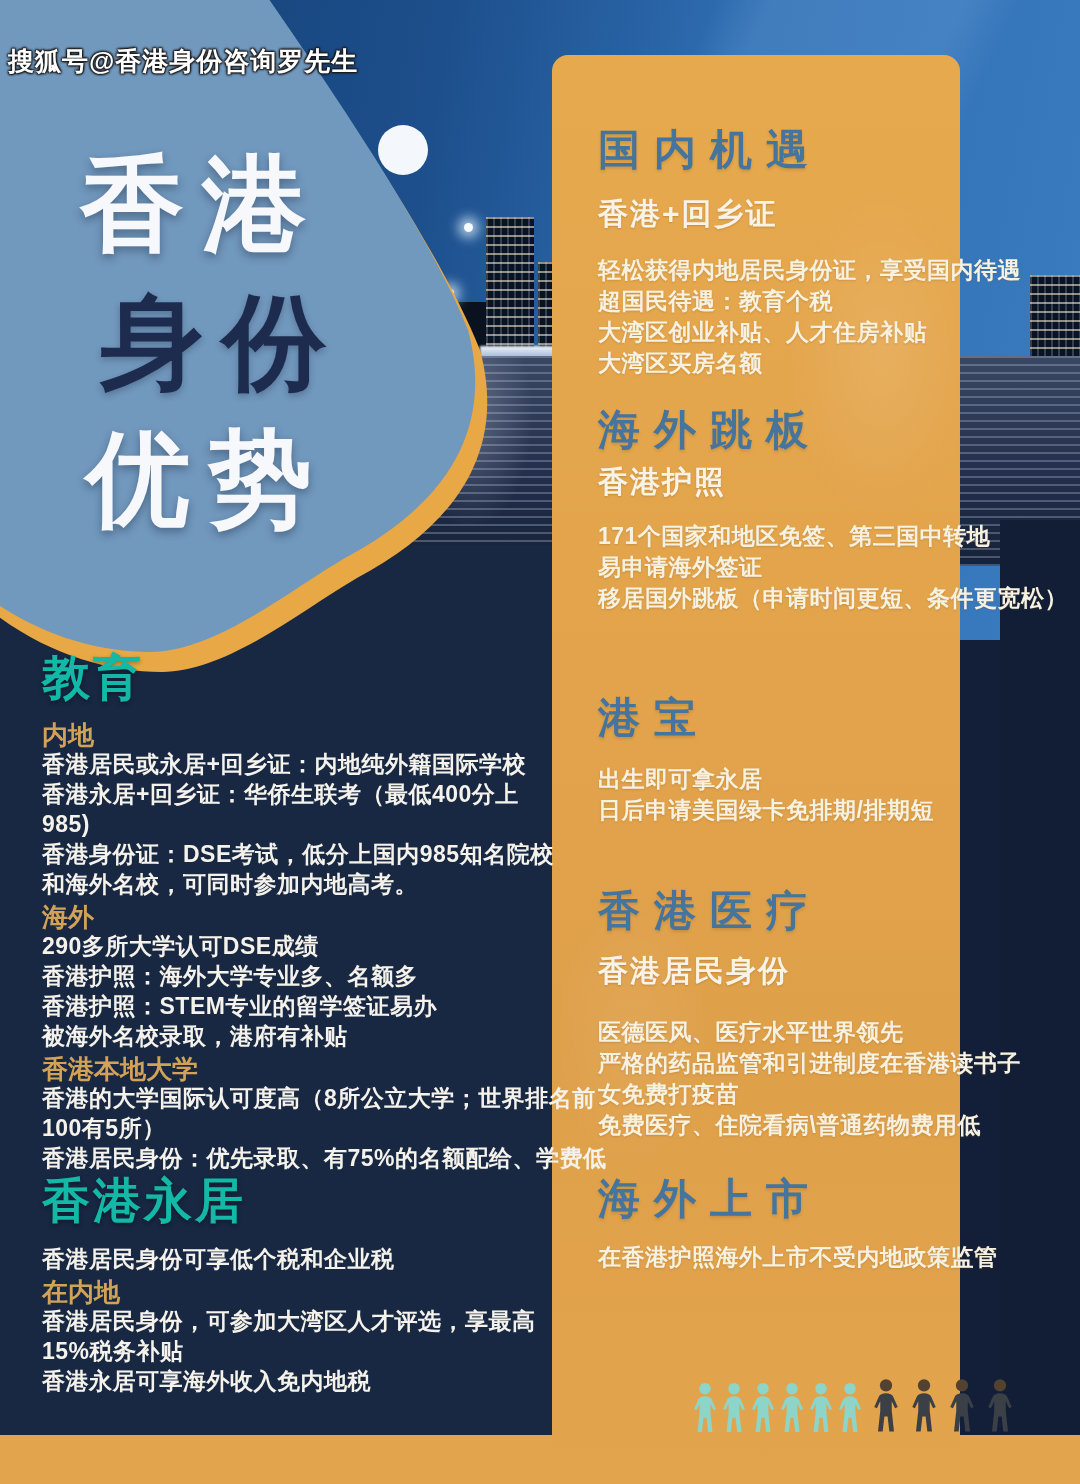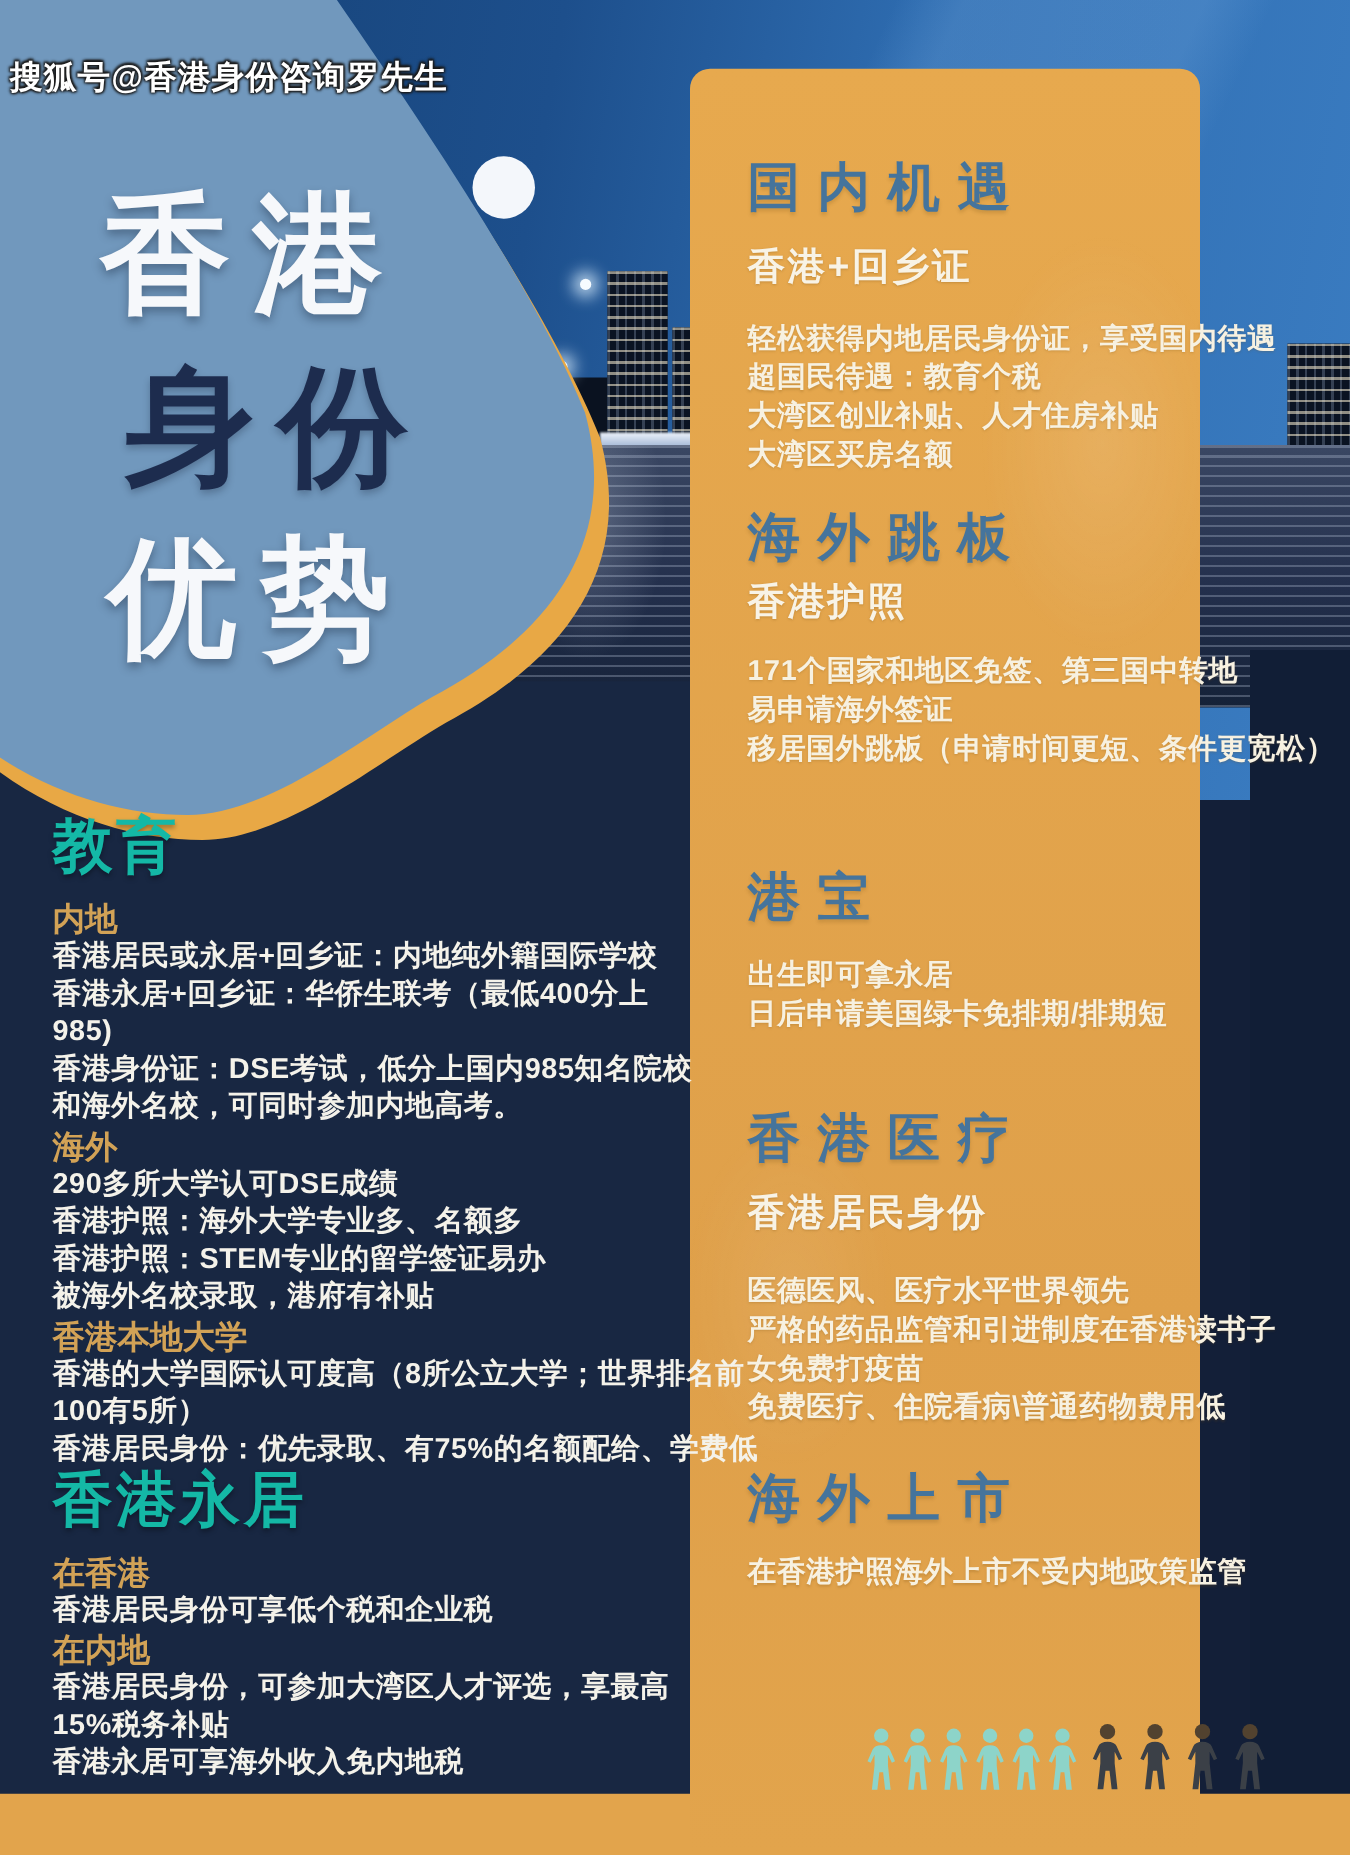--- a/index.html
+++ b/index.html
@@ -253,21 +253,20 @@
     <div class="body-line">香港护照：STEM专业的留学签证易办</div>
     <div class="body-line">被海外名校录取，港府有补贴</div>
     <div class="gold-sub">香港本地大学</div>
     <div class="body-line">香港的大学国际认可度高（8所公立大学；世界排名前</div>
     <div class="body-line">100有5所）</div>
     <div class="body-line">香港居民身份：优先录取、有75%的名额配给、学费低</div>
   </div>
 
   <div class="left-content left-tax">
     <h1 class="big-heading">香港永居</h1>
-    <div class="gold-sub">在香港</div>
     <div class="body-line">香港居民身份可享低个税和企业税</div>
     <div class="gold-sub">在内地</div>
     <div class="body-line">香港居民身份，可参加大湾区人才评选，享最高</div>
     <div class="body-line">15%税务补贴</div>
     <div class="body-line">香港永居可享海外收入免内地税</div>
   </div>
 
 </div>
 
 </body></html>

